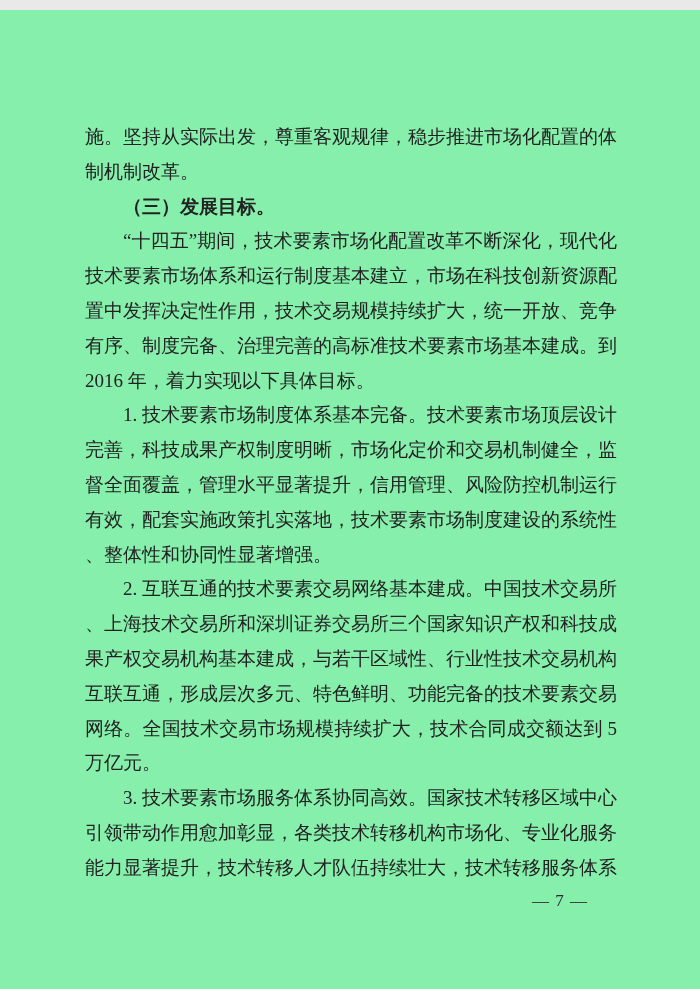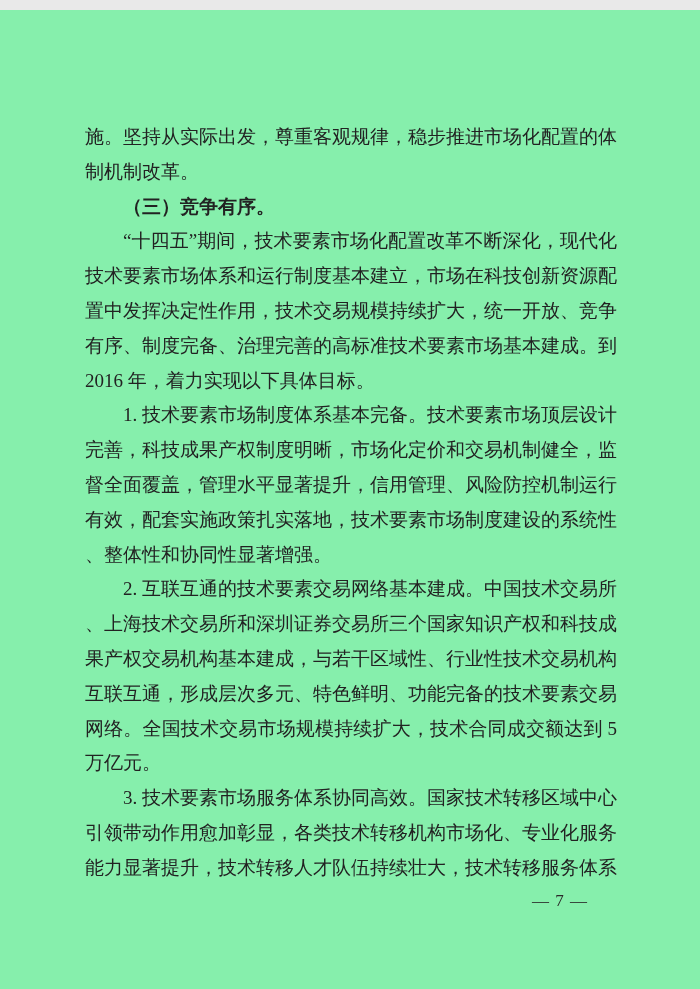--- a/index.html
+++ b/index.html
@@ -53,21 +53,21 @@
       letter-spacing: 1px;
       color: #2a2a2a;
     }
   </style>
 </head>
 <body>
 
 <div class="page">
   <div class="content">
     <p class="continuation">施。坚持从实际出发，尊重客观规律，稳步推进市场化配置的体制机制改革。</p>
-    <p class="heading">（三）竞争有序。</p>
+    <p class="heading">（三）发展目标。</p>
     <p class="body">“十四五”期间，技术要素市场化配置改革不断深化，现代化技术要素市场体系和运行制度基本建立，市场在科技创新资源配置中发挥决定性作用，技术交易规模持续扩大，统一开放、竞争有序、制度完备、治理完善的高标准技术要素市场基本建成。到 2016 年，着力实现以下具体目标。</p>
     <p class="body">1. 技术要素市场制度体系基本完备。技术要素市场顶层设计完善，科技成果产权制度明晰，市场化定价和交易机制健全，监督全面覆盖，管理水平显著提升，信用管理、风险防控机制运行有效，配套实施政策扎实落地，技术要素市场制度建设的系统性、整体性和协同性显著增强。</p>
     <p class="body">2. 互联互通的技术要素交易网络基本建成。中国技术交易所、上海技术交易所和深圳证券交易所三个国家知识产权和科技成果产权交易机构基本建成，与若干区域性、行业性技术交易机构互联互通，形成层次多元、特色鲜明、功能完备的技术要素交易网络。全国技术交易市场规模持续扩大，技术合同成交额达到 5 万亿元。</p>
     <p class="body">3. 技术要素市场服务体系协同高效。国家技术转移区域中心引领带动作用愈加彰显，各类技术转移机构市场化、专业化服务能力显著提升，技术转移人才队伍持续壮大，技术转移服务体系</p>
   </div>
 
   <div class="page-footer">— 7 —</div>
 </div>
 
 </body></html>

